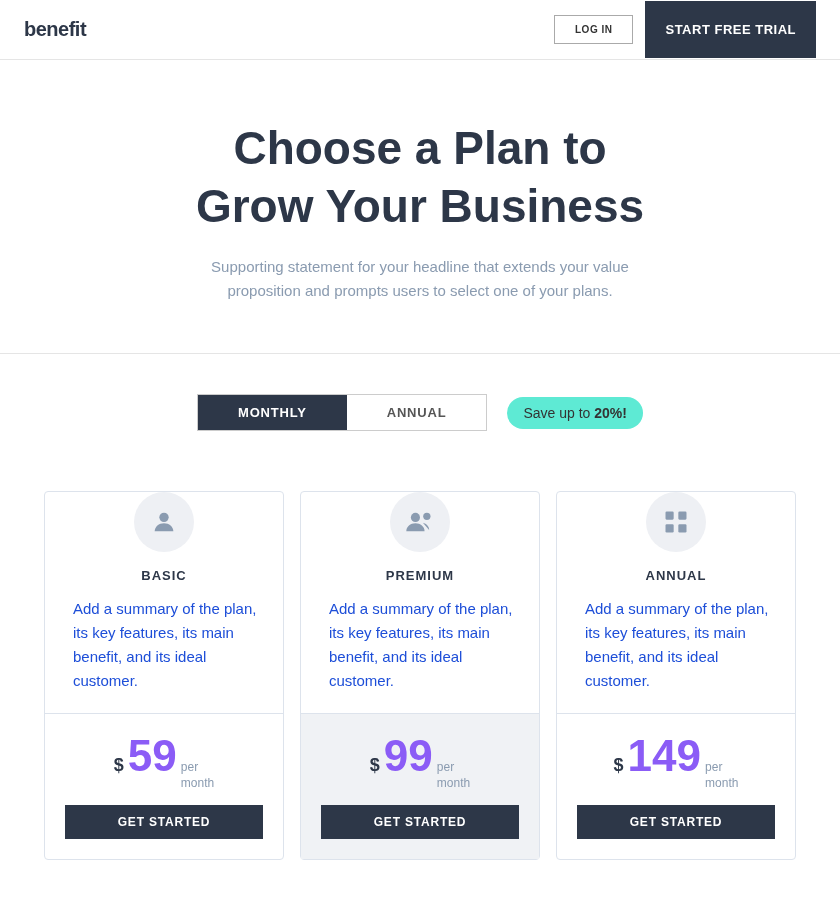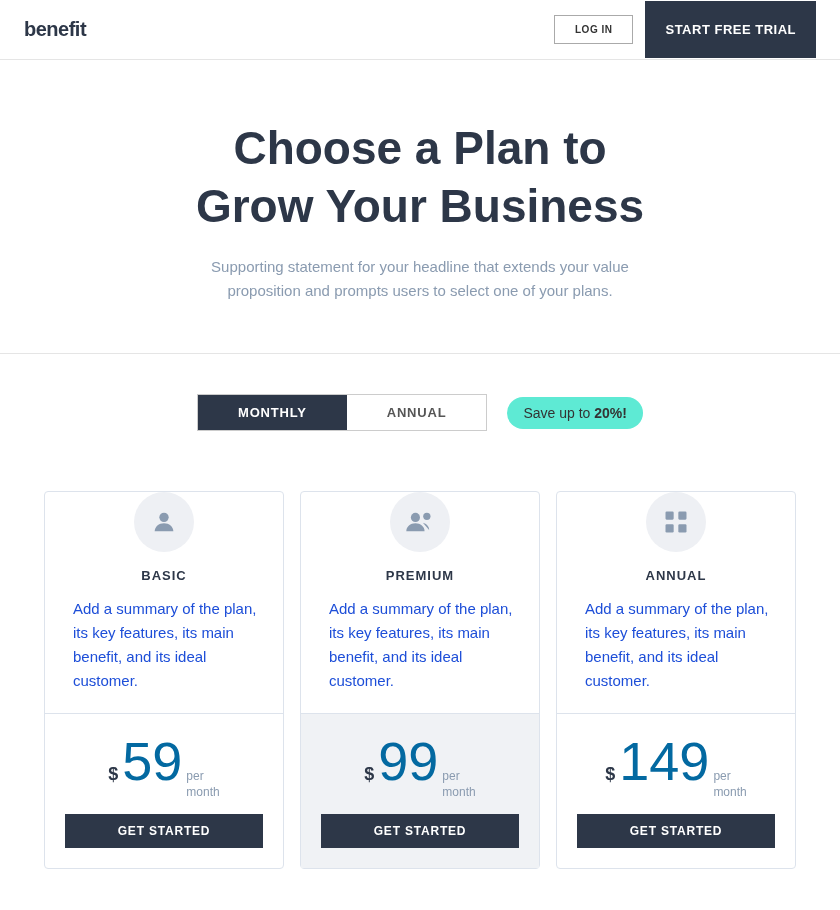--- a/index.html
+++ b/index.html
@@ -221,23 +221,23 @@
       margin-bottom: 14px;
     }
 
     .price-dollar {
       font-size: 18px;
       font-weight: 700;
       color: #2d3748;
     }
 
     .price-amount {
-      font-size: 54px;
-      font-weight: 400;
-      color: #0369a1;
+      font-size: 44px;
+      font-weight: 700;
+      color: #8b5cf6;
       line-height: 1;
     }
 
     .price-period {
       display: flex;
       flex-direction: column;
       font-size: 12px;
       color: #8a9bb0;
       line-height: 1.3;
     }

